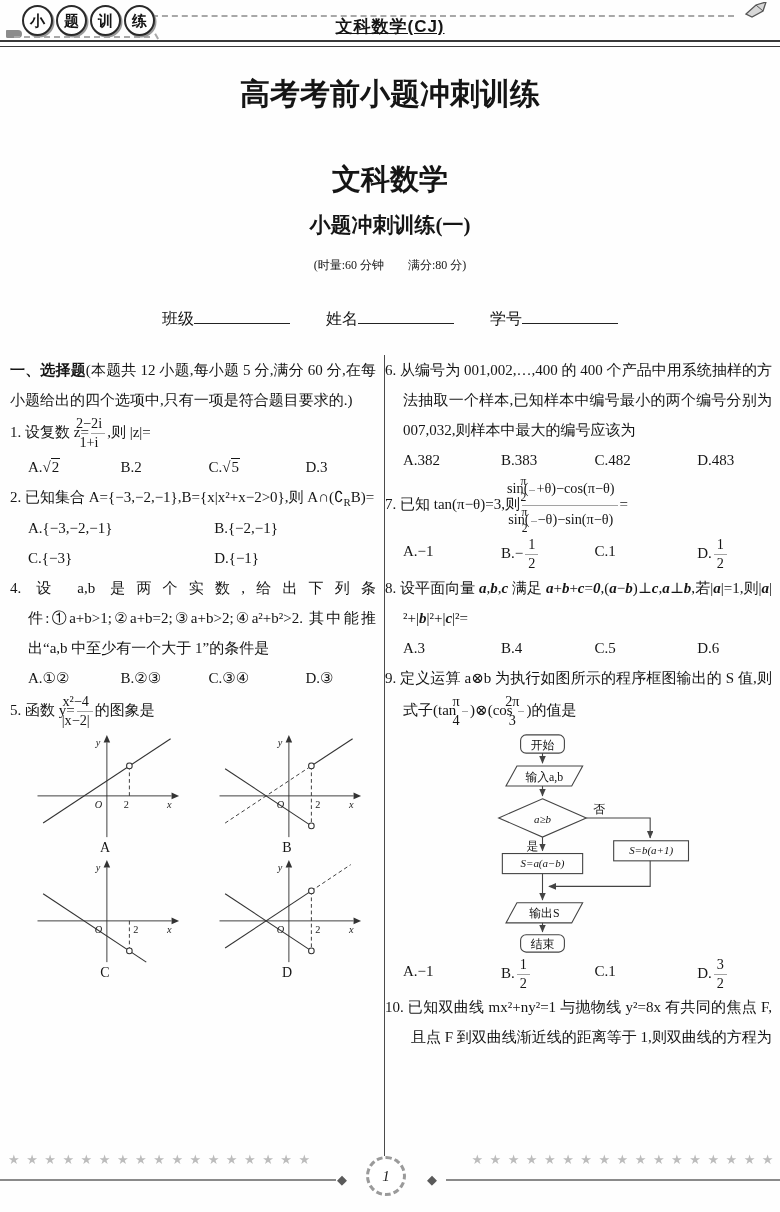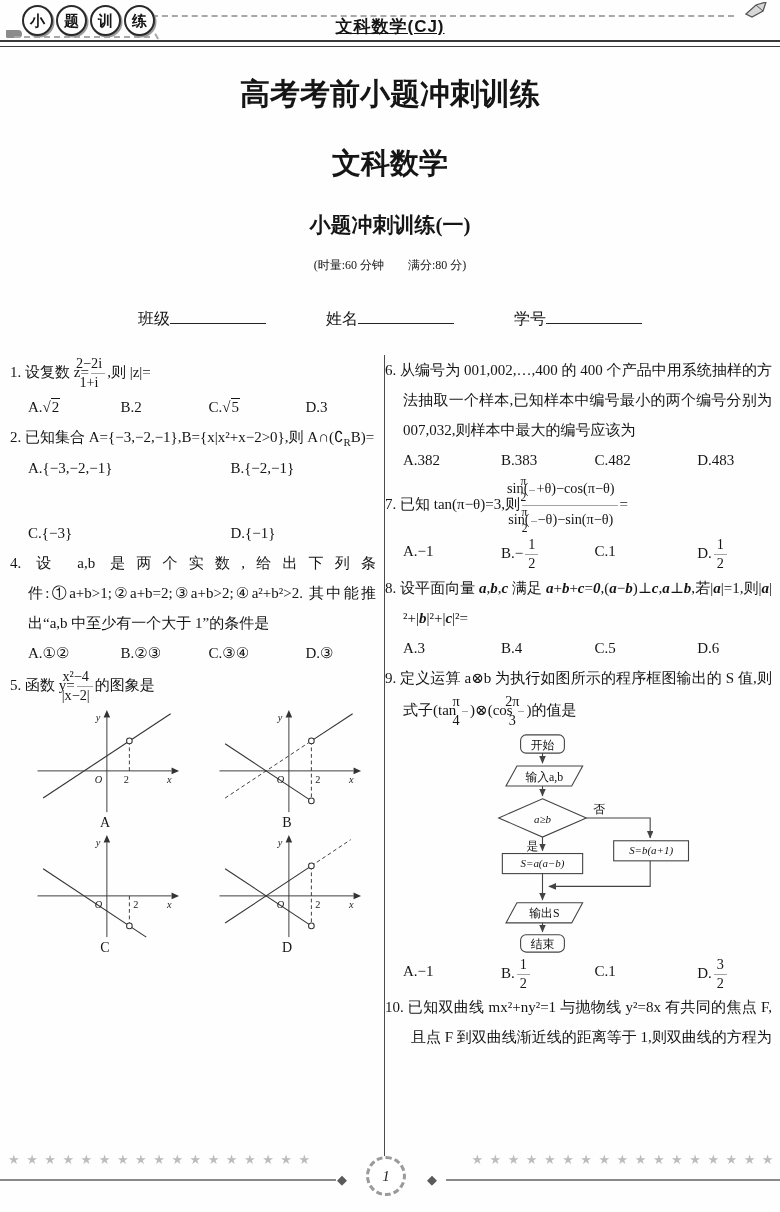--- a/index.html
+++ b/index.html
@@ -24,38 +24,38 @@
   .dash-corner{position:absolute;left:146px;top:16px;width:26px;border-top:2px dashed #a8a8a8;transform:rotate(60deg);transform-origin:left top;}
   .pencil{position:absolute;right:12px;top:2px;}
   .subject{
     position:absolute;left:0;right:0;top:17px;text-align:center;
     font:bold 17px/1.2 "Liberation Sans",sans-serif;letter-spacing:1px;text-decoration:underline;
   }
   .dbl{position:absolute;left:0;right:0;top:40px;height:4px;border-top:2.5px solid #3a3a3a;border-bottom:1.5px solid #3a3a3a;}
   
   .t{position:absolute;left:0;right:0;text-align:center;margin:0;font-weight:bold;}
   .t-main{top:74px;font-size:30px;}
-  .t-sub{top:144px;font-size:29px;}
+  .t-sub{top:160px;font-size:29px;}
   .t-sec{top:211px;font-size:21px;}
   .t-meta{top:257px;font-size:12px;font-weight:normal;}
-  .fields{position:absolute;top:306px;left:0;right:0;display:flex;justify-content:center;gap:60px;font-size:16px;}
+  .fields{position:absolute;top:306px;left:0;right:0;display:flex;justify-content:center;gap:36px;font-size:16px;}
   .field{white-space:nowrap;}
   .blank{display:inline-block;width:96px;height:1.05em;border-bottom:1.2px solid #222;vertical-align:baseline;}
   
   .cols{position:absolute;top:355px;left:10px;right:8px;bottom:56px;display:flex;}
   .col{font-size:15px;line-height:2.0;text-align:justify;}
   .colL{width:366px;padding-right:8px;}
   .colR{flex:1;border-left:1px solid #4a4a4a;}
   .part{margin:0;}
   .qbody{margin:0;padding-left:18px;text-indent:-18px;}
   .q10 .qbody{padding-left:26px;text-indent:-26px;}
   .qbody b, .opt b{font-style:italic;}
   .opts{display:grid;padding-left:18px;}
   .c4{grid-template-columns:1.05fr 1fr 1.1fr 0.8fr;}
-  .c2{grid-template-columns:1.15fr 1fr;gap:35px;}
+  .c2{grid-template-columns:1.15fr 1fr;}
   .opt{white-space:nowrap;}
   
   fr{display:inline-flex;flex-direction:column;text-align:center;vertical-align:middle;line-height:1.25;margin:0 2px;font-size:0.95em;}
   fn{display:block;padding:0 3px;border-bottom:1px solid #a3a3a3;}
   fd{display:block;padding:0 3px;}
   fr fr{font-size:0.82em;margin:0 1px;}
   ov{border-top:1px solid #151515;padding:0 1px;}
   sup,sub{font-size:0.72em;}
   
   .figs{display:grid;grid-template-columns:1fr 1fr;column-gap:4px;padding:4px 0 0 6px;}
@@ -129,20 +129,21 @@
     <span>姓名</span><span class="blank"></span>
   </span>
   <span class="field">
     <span>学号</span><span class="blank"></span>
   </span>
 </div>
 
 <div class="cols">
 
   <section class="col colL">
+    <p class="part"><b>一、选择题</b>(本题共 12 小题,每小题 5 分,满分 60 分,在每小题给出的四个选项中,只有一项是符合题目要求的.)</p>
 
     <div class="q">
       <p class="qbody">1. 设复数 z=<fr>
             <fn>2−2i</fn>
             <fd>1+i</fd>
           </fr>,则 |z|=</p>
       <div class="opts c4">
         <span class="opt">A.√<ov>2</ov></span>
         <span class="opt">B.2</span>
         <span class="opt">C.√<ov>5</ov></span>

